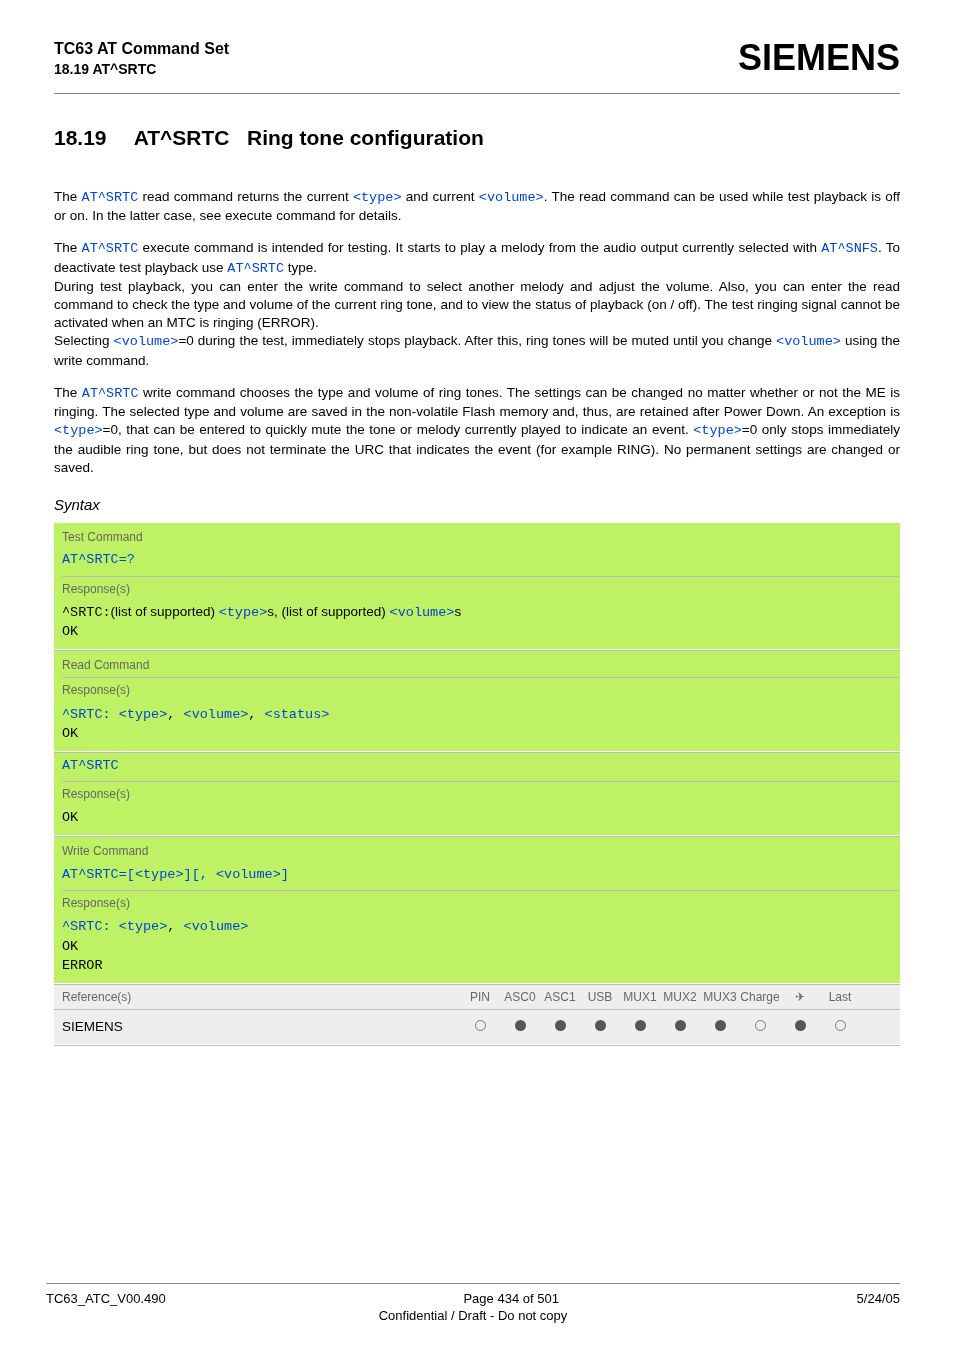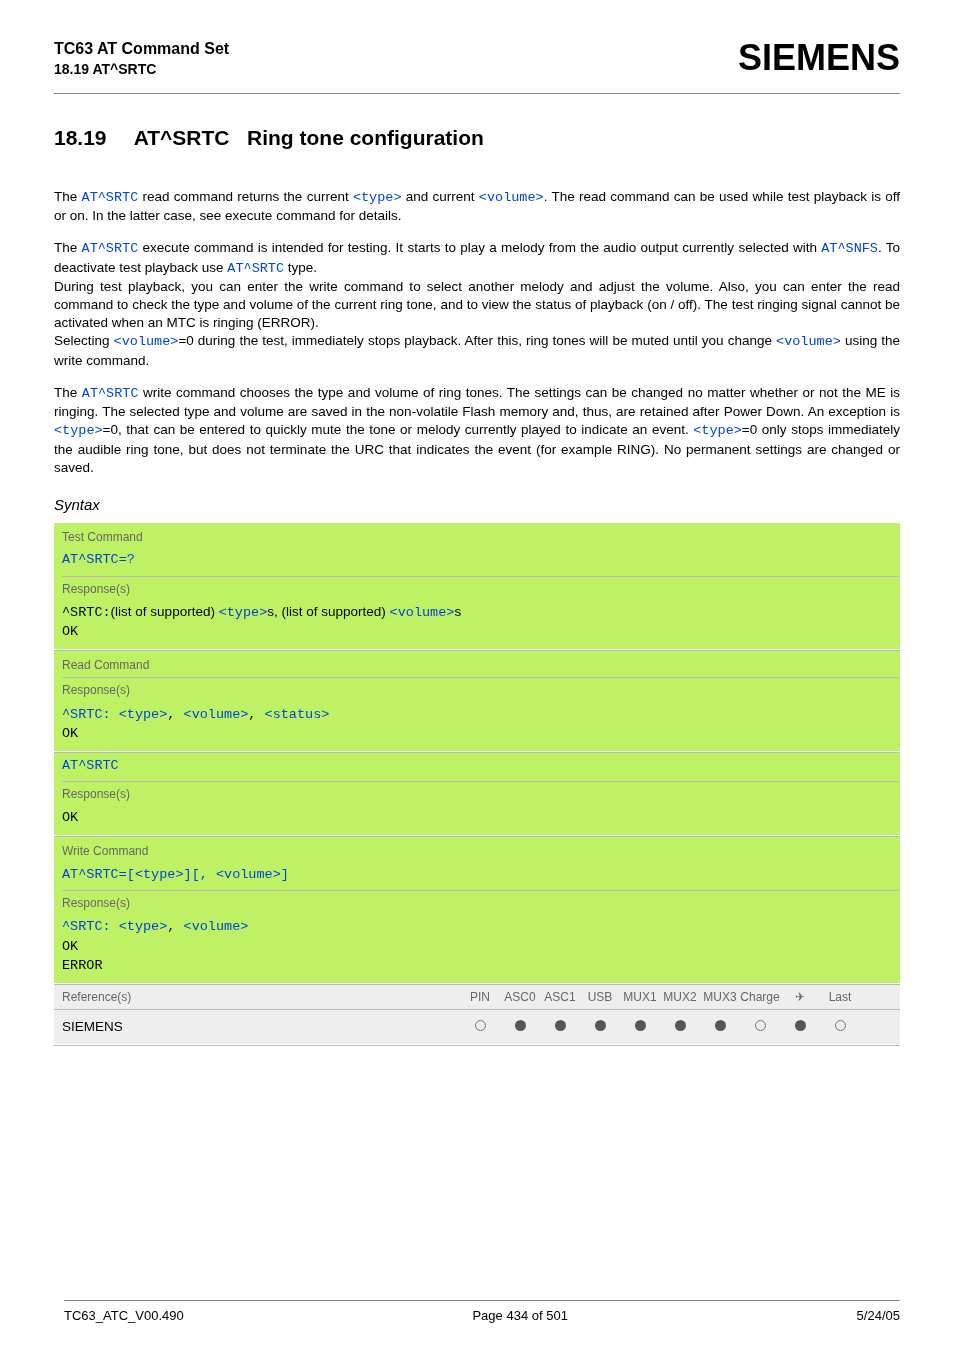--- a/index.html
+++ b/index.html
@@ -90,21 +90,21 @@
   }
   .bullet-empty {
     width: 11px; height: 11px; border-radius: 50%;
     border: 1.2px solid #777; display: inline-block;
     background: transparent;
   }
   .arrow { font-size: 14px; color: #444; }
   .ref-hdr { color: #666; font-size: 12px; }
   .footer {
     position: absolute;
-    left: 64px; right: 54px; bottom: 26px;
+    left: 46px; right: 54px; bottom: 26px;
     font-size: 13px;
     text-align: center;
   }
   .footer-rule {
     height: 1px; background: #888; border: none; margin-bottom: 6px;
   }
   .footer-row {
     display: flex; justify-content: space-between;
   }
   .footer-sub { margin-top: 0px; }
@@ -227,15 +227,16 @@
   </div>
   <div class="bottom-thin-sep"></div>
 
   <div class="footer">
     <hr class="footer-rule">
     <div class="footer-row">
       <span>TC63_ATC_V00.490</span>
       <span>Page 434 of 501</span>
       <span>5/24/05</span>
     </div>
+    <div class="footer-sub">Confidential / Draft - Do not copy</div>
   </div>
 
 </div>
 
 </body></html>

